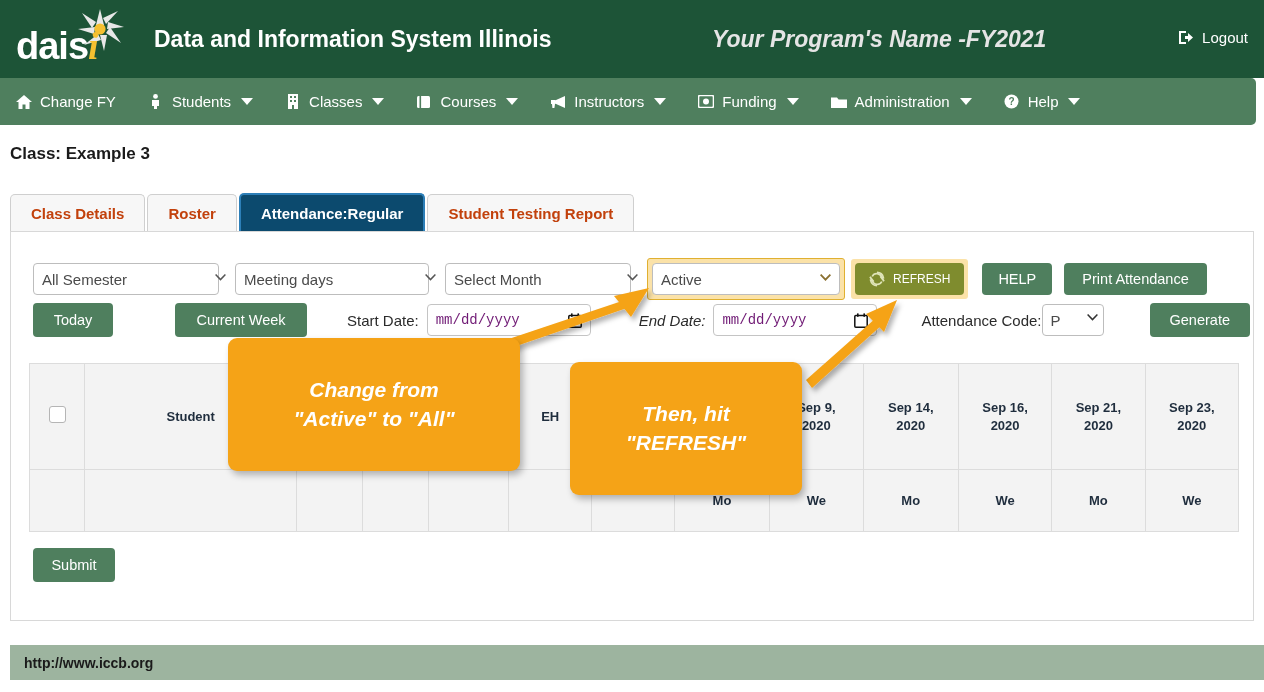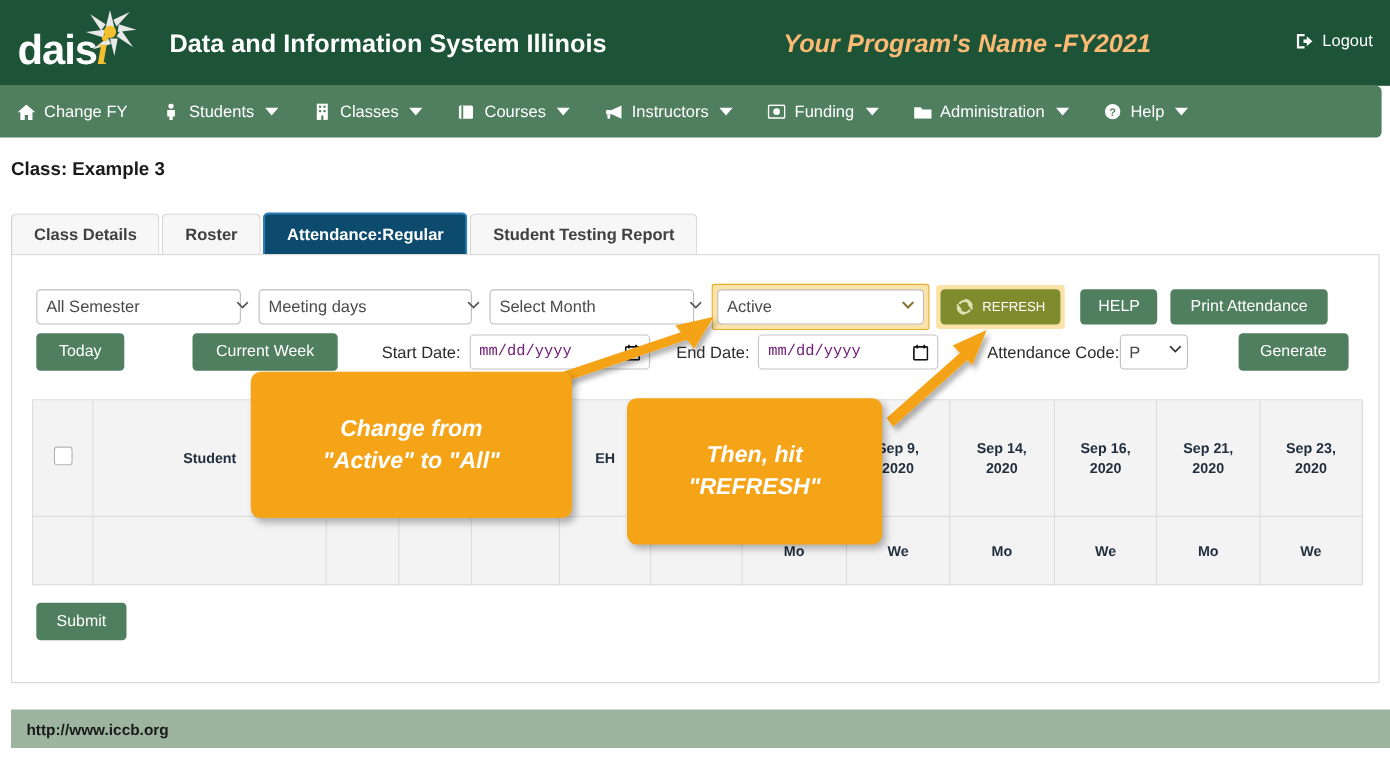--- a/index.html
+++ b/index.html
@@ -32,21 +32,21 @@
     font-size: 38px; font-weight: bold; font-style: italic; color: #f5c030;
     font-family: "Liberation Serif", serif;
   }
   .logo-flower { position: absolute; left: 60px; top: -3px; width: 52px; height: 48px; }
 
   .app-title {
     color: #ffffff; font-size: 23px; font-weight: bold;
     margin-left: 22px; white-space: nowrap;
   }
   .program-title {
-    color: #fdba74; font-size: 23px; font-weight: bold; font-style: italic;
+    color: #e5e5e5; font-size: 23px; font-weight: bold; font-style: italic;
     position: absolute; left: 712px; top: 26px; white-space: nowrap;
   }
   .logout {
     position: absolute; right: 16px; top: 29px;
     color: #ffffff; font-size: 15px; display: flex; align-items: center; gap: 7px;
     cursor: pointer;
   }
 
   
   .navbar {
@@ -70,21 +70,21 @@
   
   .page-title {
     position: absolute; left: 10px; top: 144px;
     font-size: 17px; font-weight: bold; color: #1a1a1a;
   }
 
   
   .tabs { position: absolute; left: 10px; top: 193px; display: flex; align-items: flex-end; }
   .tab {
     height: 38px; padding: 0 20px; display: flex; align-items: center;
-    font-size: 15px; font-weight: bold; color: #404040;
+    font-size: 15px; font-weight: bold; color: #c2410c;
     background: #f7f7f7; border: 1px solid #cfcfcf; border-bottom: none;
     border-radius: 5px 5px 0 0; margin-right: 2px; cursor: pointer;
   }
   .tab.active {
     background: #0c4a6e; color: #ffffff;
     border: 2px solid #2d7fb8; border-bottom: none;
     height: 39px;
   }
 
   
@@ -398,21 +398,21 @@
       <span class="lbl">Start Date:</span>
       <span class="date-input">
         <span class="date-ph">mm/dd/yyyy</span>
         <svg width="14" height="15" viewBox="0 0 14 15">
           <rect x="0.8" y="2.4" width="12.4" height="11.8" rx="1" fill="none" stroke="#111" stroke-width="1.5"></rect>
           <rect x="3" y="0.4" width="1.6" height="3.4" fill="#111"></rect>
           <rect x="9.4" y="0.4" width="1.6" height="3.4" fill="#111"></rect>
         </svg>
       </span>
 
-      <span class="lbl" style="margin-left:24px;">End Date:</span>
+      <span class="lbl" style="margin-left:48px;font-style:italic;">End Date:</span>
       <span class="date-input">
         <span class="date-ph">mm/dd/yyyy</span>
         <svg width="14" height="15" viewBox="0 0 14 15">
           <rect x="0.8" y="2.4" width="12.4" height="11.8" rx="1" fill="none" stroke="#111" stroke-width="1.5"></rect>
           <rect x="3" y="0.4" width="1.6" height="3.4" fill="#111"></rect>
           <rect x="9.4" y="0.4" width="1.6" height="3.4" fill="#111"></rect>
         </svg>
       </span>
 
       <span class="lbl" style="margin-left:44px;">Attendance Code:</span>

